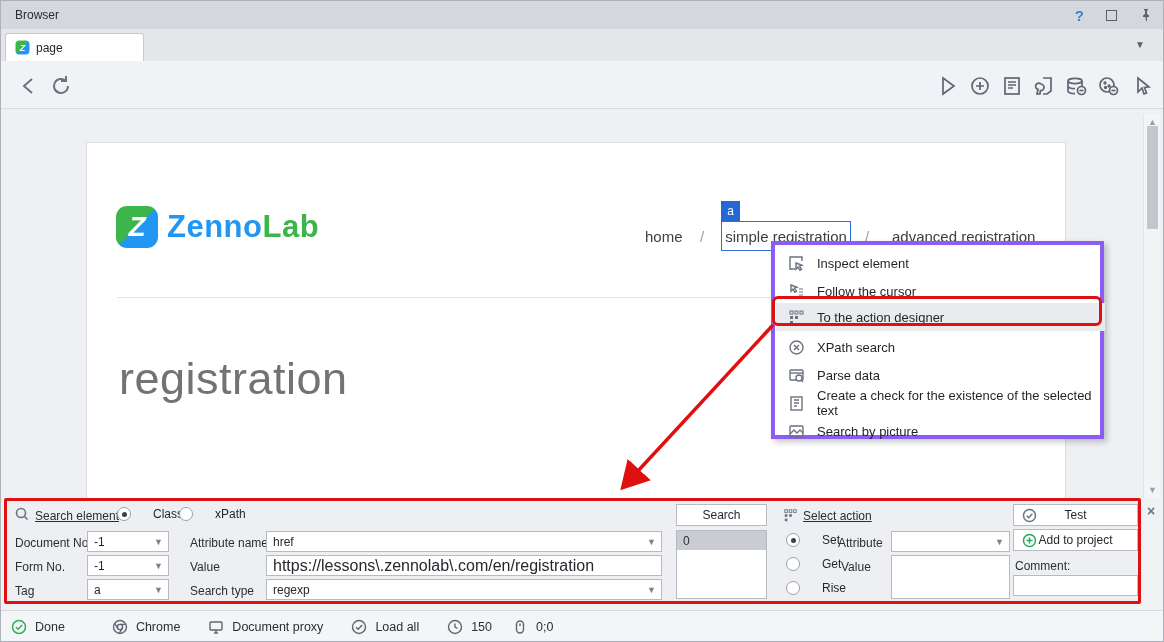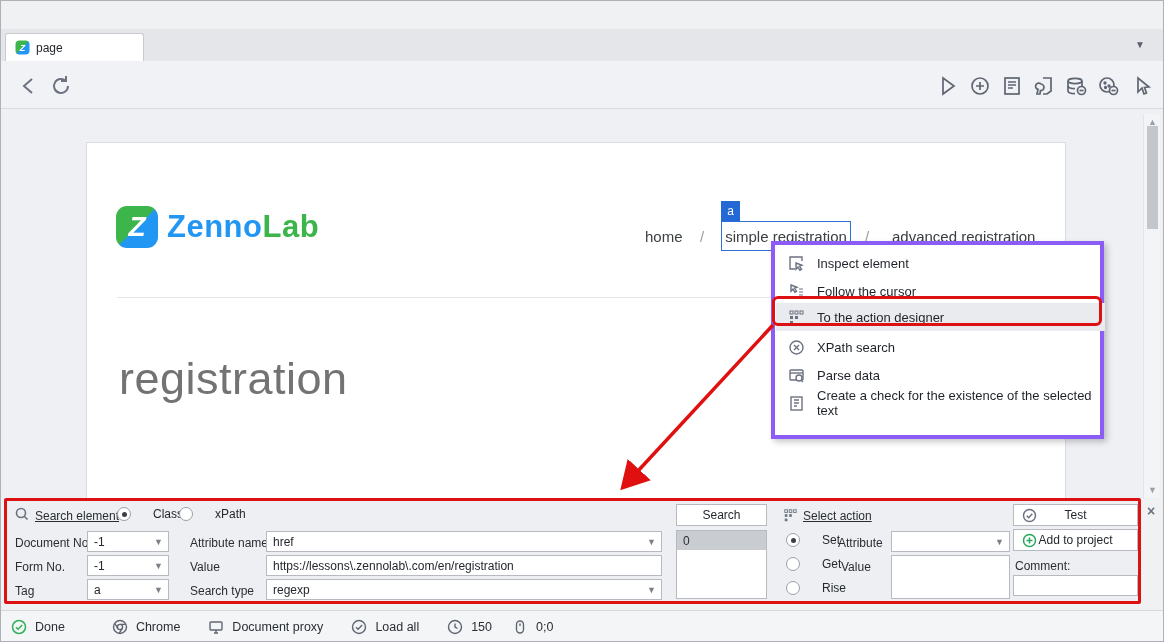--- a/index.html
+++ b/index.html
@@ -61,40 +61,52 @@
 
   
   .arrow-svg { position:absolute; left:0; top:0; width:1164px; height:642px; pointer-events:none; }
 
   
   .panel { position:absolute; left:3px; top:497px; width:1137px; height:106px; background:#edeff2; border:3px solid #dd1111; border-radius:2px; }
   .panel .lbl { position:absolute; font-size:12px; color:#2a2e33; }
   .link-lbl { color:#6a7076; text-decoration:underline; }
   .combo { position:absolute; height:21px; background:#fff; border:1px solid #b7bac0; display:flex; align-items:center; padding:0 6px; font-size:12px; color:#24282d; }
   .combo .caret { position:absolute; right:5px; color:#7a8088; font-size:9px; }
-  .txt { position:absolute; height:21px; background:#fff; border:1px solid #b7bac0; font-family:"Liberation Sans",sans-serif; font-size:12px; color:#24282d; padding:0 6px; outline:none; }
+  .txt { position:absolute; height:21px; background:#fff; border:1px solid #b7bac0; font-family:"Liberation Sans",sans-serif; font-size:16px; color:#24282d; padding:0 6px; outline:none; }
   .radio { position:absolute; display:flex; align-items:center; gap:22px; font-size:12px; color:#24282d; }
   .rdot { width:14px; height:14px; border-radius:50%; border:1px solid #9aa0a6; background:#fff; position:relative; }
   .rdot.sel::after { content:""; position:absolute; left:3.5px; top:3.5px; width:5px; height:5px; border-radius:50%; background:#3a4049; }
   .btn { position:absolute; background:#fff; border:1px solid #b7bac0; display:flex; align-items:center; justify-content:center; font-size:12px; color:#24282d; cursor:default; }
   .results { position:absolute; left:669px; top:29px; width:91px; height:69px; background:#fff; border:1px solid #b7bac0; }
   .results .row0 { height:19px; background:#c9ccd1; display:flex; align-items:center; padding-left:6px; font-size:12px; }
   .panel textarea { position:absolute; background:#fff; border:1px solid #b7bac0; resize:none; outline:none; font-family:"Liberation Sans",sans-serif; font-size:12px; padding:2px 4px; }
   .panel-close { position:absolute; left:1142px; top:502px; width:16px; height:16px; color:#6b7280; font-size:14px; font-weight:bold; line-height:16px; text-align:center; }
 
   
   .statusbar { position:absolute; left:0; top:609px; width:100%; height:33px; background:#f4f5f7; border-top:1px solid #d4d7db; display:flex; align-items:center; }
   .sb-item { display:flex; align-items:center; gap:8px; font-size:12.5px; color:#2a2e33; }
   .sb-item svg { display:block; }
 </style>
 </head>
 <body>
 
 <div class="window">
 
+  <div class="titlebar">
+    <span class="title">Browser</span>
+    <span class="tb-icons">
+      <span class="help-btn">?</span>
+      <span class="max-btn"></span>
+      <span class="pin-btn">
+        <svg width="14" height="14" viewBox="0 0 14 14">
+            <path d="M5 1h4v1l-1 .5V6l2 1.5V9H8v4h-1l-.5-4H4V7.5L6 6V2.5L5 2z" fill="#5a616c"></path>
+          </svg>
+      </span>
+    </span>
+  </div>
 
   <div class="tabstrip">
     <div class="tab">
       <svg width="15" height="15" viewBox="0 0 15 15">
           <defs>
             <linearGradient id="lg1" x1="0" y1="0" x2="1" y2="1">
               <stop offset="0.48" stop-color="#3cb54a"></stop>
               <stop offset="0.52" stop-color="#2196f3"></stop>
             </linearGradient>
           </defs>
@@ -250,20 +262,29 @@
     </div>
     <div class="ctx-item" style="top:144px;">
       <span class="mi">
           <svg width="17" height="17" viewBox="0 0 17 17" fill="none" stroke="#6b7280" stroke-width="1.4">
             <rect x="3" y="2" width="11" height="13"></rect>
             <path d="M6 5 h5 M6 8 h5 M6 11 h3"></path>
           </svg>
         </span>
       <span>Create a check for the existence of the selected text</span>
     </div>
+    <div class="ctx-item" style="top:172px;">
+      <span class="mi">
+          <svg width="17" height="17" viewBox="0 0 17 17" fill="none" stroke="#6b7280" stroke-width="1.4">
+            <rect x="2" y="3" width="13" height="11" rx="1"></rect>
+            <path d="M2 11 l4-4 3 3 3-3 3 3"></path>
+          </svg>
+        </span>
+      <span>Search by picture</span>
+    </div>
   </div>
   <div class="red-rect"></div>
 
   <svg class="arrow-svg">
     <defs>
         <marker id="ah" markerWidth="9" markerHeight="9" refX="6" refY="4.5" orient="auto">
           <path d="M0,0 L8,4.5 L0,9 Z" fill="#e01010"></path>
         </marker>
       </defs>
     <line x1="772" y1="324" x2="624" y2="484" stroke="#e01010" stroke-width="3.5" marker-end="url(#ah)"></line>

